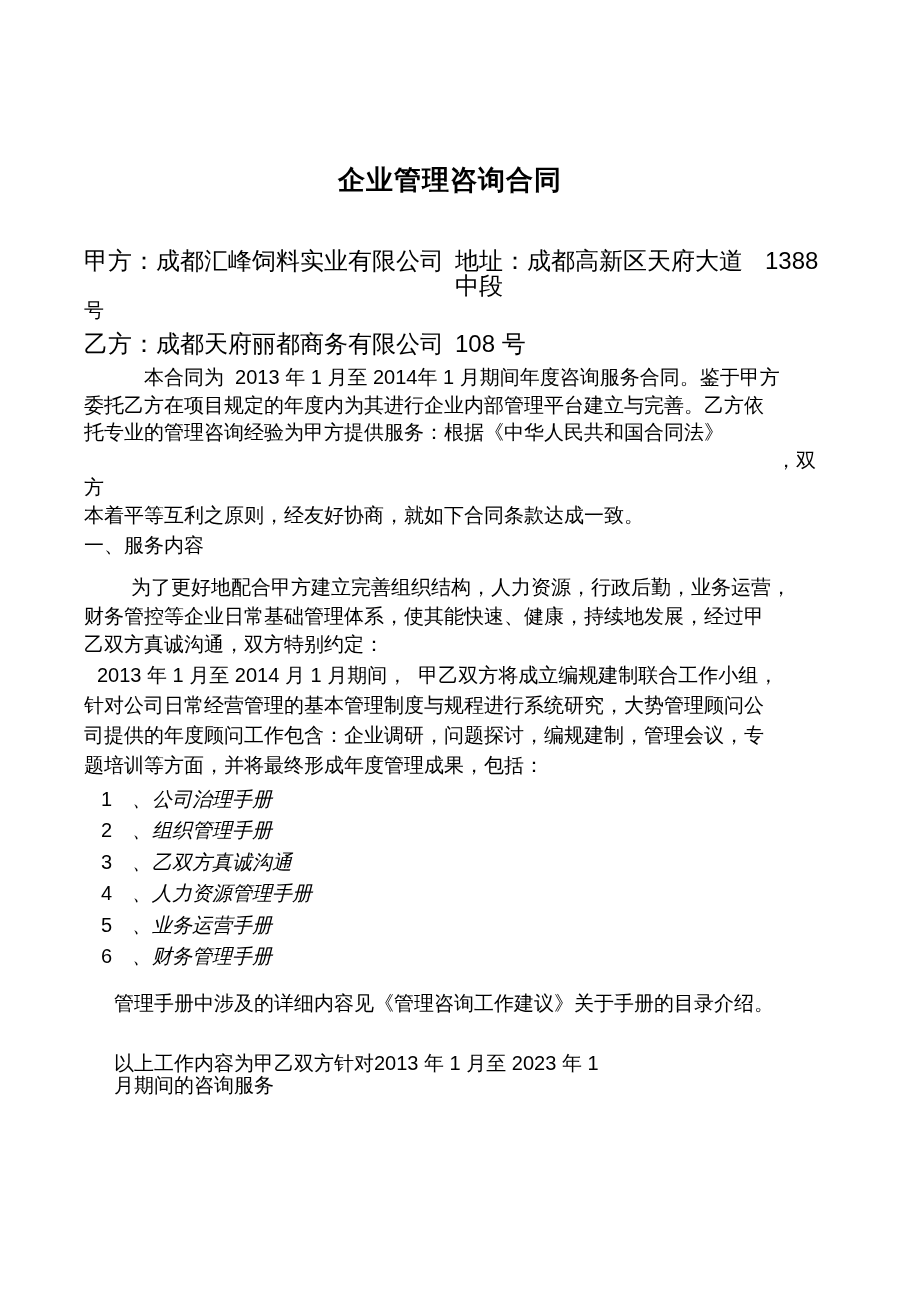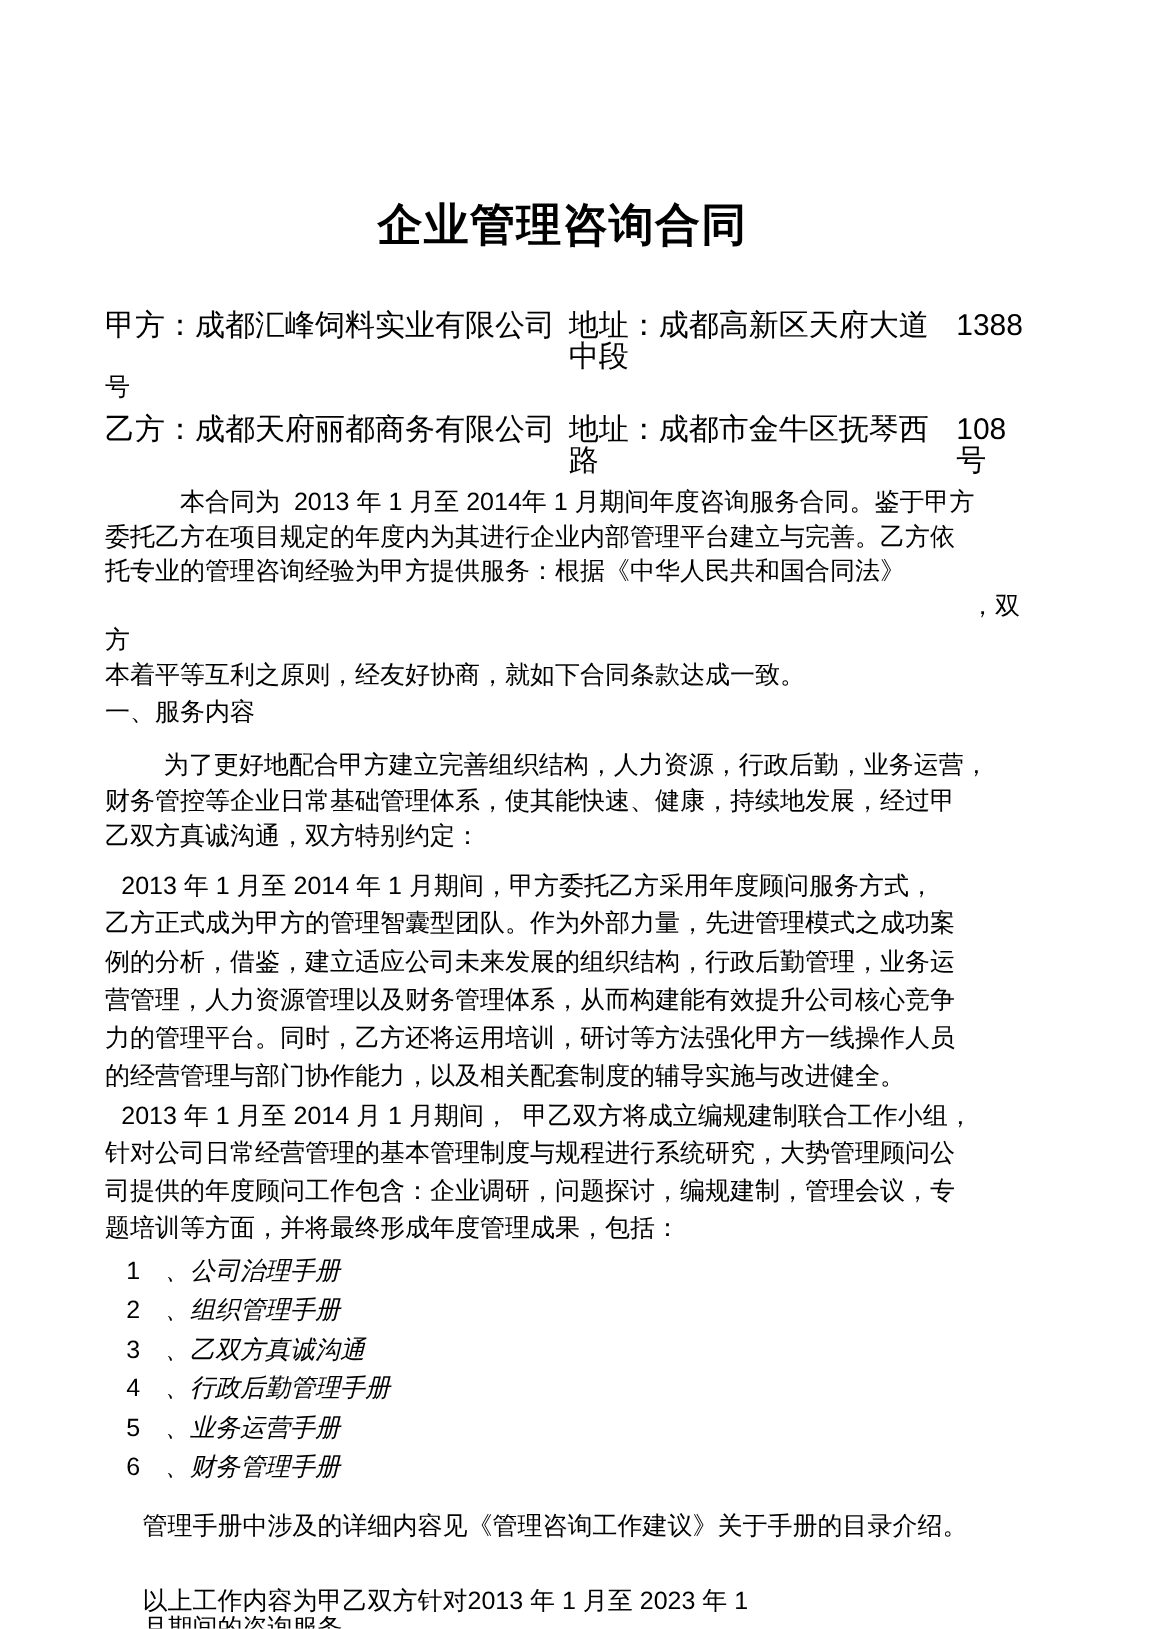--- a/index.html
+++ b/index.html
@@ -11,21 +11,21 @@
   .page {
     width: 920px; height: 1303px;
     box-sizing: border-box;
     padding: 0 104px 0 84px;
     overflow: hidden;
     background: #ffffff;
   }
   .doc-title {
     margin: 0;
     padding-top: 160px;
-    font-size: 36px;
+    font-size: 27px;
     line-height: 40px;
     font-weight: bold;
     letter-spacing: 1px;
     text-align: center;
   }
   .parties { margin-top: 48px; }
   .party-row { display: flex; font-size: 24px; line-height: 25px; }
   .party-name { width: 371px; flex: none; }
   .party-address { width: 310px; flex: none; }
   .party-number { flex: 1; }
@@ -63,44 +63,37 @@
   <div class="parties">
     <div class="party-row">
       <span class="party-name">甲方：成都汇峰饲料实业有限公司</span>
       <span class="party-address">地址：成都高新区天府大道中段</span>
       <span class="party-number">1388</span>
     </div>
     <div class="party-overflow">号</div>
     <div class="party-gap"></div>
     <div class="party-row">
       <span class="party-name">乙方：成都天府丽都商务有限公司</span>
-      <span class="party-address">地址：成都市金牛区抚琴西路</span>
       <span class="party-number">108 号</span>
     </div>
   </div>
 
   <div class="para p-intro-a">本合同为  2013 年 1 月至 2014年 1 月期间年度咨询服务合同。鉴于甲方
 委托乙方在项目规定的年度内为其进行企业内部管理平台建立与完善。乙方依
 托专业的管理咨询经验为甲方提供服务：根据《中华人民共和国合同法》</div>
   <div class="para p-intro-b">，双</div>
   <div class="para p-intro-c">方
 本着平等互利之原则，经友好协商，就如下合同条款达成一致。</div>
 
   <h2 class="sec-heading">一、服务内容</h2>
 
   <div class="para p-overview">为了更好地配合甲方建立完善组织结构，人力资源，行政后勤，业务运营，
 财务管控等企业日常基础管理体系，使其能快速、健康，持续地发展，经过甲
 乙双方真诚沟通，双方特别约定：</div>
 
-  <div class="para p-advisory">2013 年 1 月至 2014 年 1 月期间，甲方委托乙方采用年度顾问服务方式，
-乙方正式成为甲方的管理智囊型团队。作为外部力量，先进管理模式之成功案
-例的分析，借鉴，建立适应公司未来发展的组织结构，行政后勤管理，业务运
-营管理，人力资源管理以及财务管理体系，从而构建能有效提升公司核心竞争
-力的管理平台。同时，乙方还将运用培训，研讨等方法强化甲方一线操作人员
-的经营管理与部门协作能力，以及相关配套制度的辅导实施与改进健全。</div>
 
   <div class="para p-team">2013 年 1 月至 2014 月 1 月期间，  甲乙双方将成立编规建制联合工作小组，
 针对公司日常经营管理的基本管理制度与规程进行系统研究，大势管理顾问公
 司提供的年度顾问工作包含：企业调研，问题探讨，编规建制，管理会议，专
 题培训等方面，并将最终形成年度管理成果，包括：</div>
 
   <div class="manuals">
     <div class="manual-item">
       <span class="manual-num">1</span>
       <span class="manual-label">、公司治理手册</span>
@@ -108,21 +101,21 @@
     <div class="manual-item">
       <span class="manual-num">2</span>
       <span class="manual-label">、组织管理手册</span>
     </div>
     <div class="manual-item">
       <span class="manual-num">3</span>
       <span class="manual-label">、乙双方真诚沟通</span>
     </div>
     <div class="manual-item">
       <span class="manual-num">4</span>
-      <span class="manual-label">、行政后勤管理手册</span>
+      <span class="manual-label">、人力资源管理手册</span>
     </div>
     <div class="manual-item">
       <span class="manual-num">5</span>
       <span class="manual-label">、业务运营手册</span>
     </div>
     <div class="manual-item">
       <span class="manual-num">6</span>
       <span class="manual-label">、财务管理手册</span>
     </div>
   </div>

